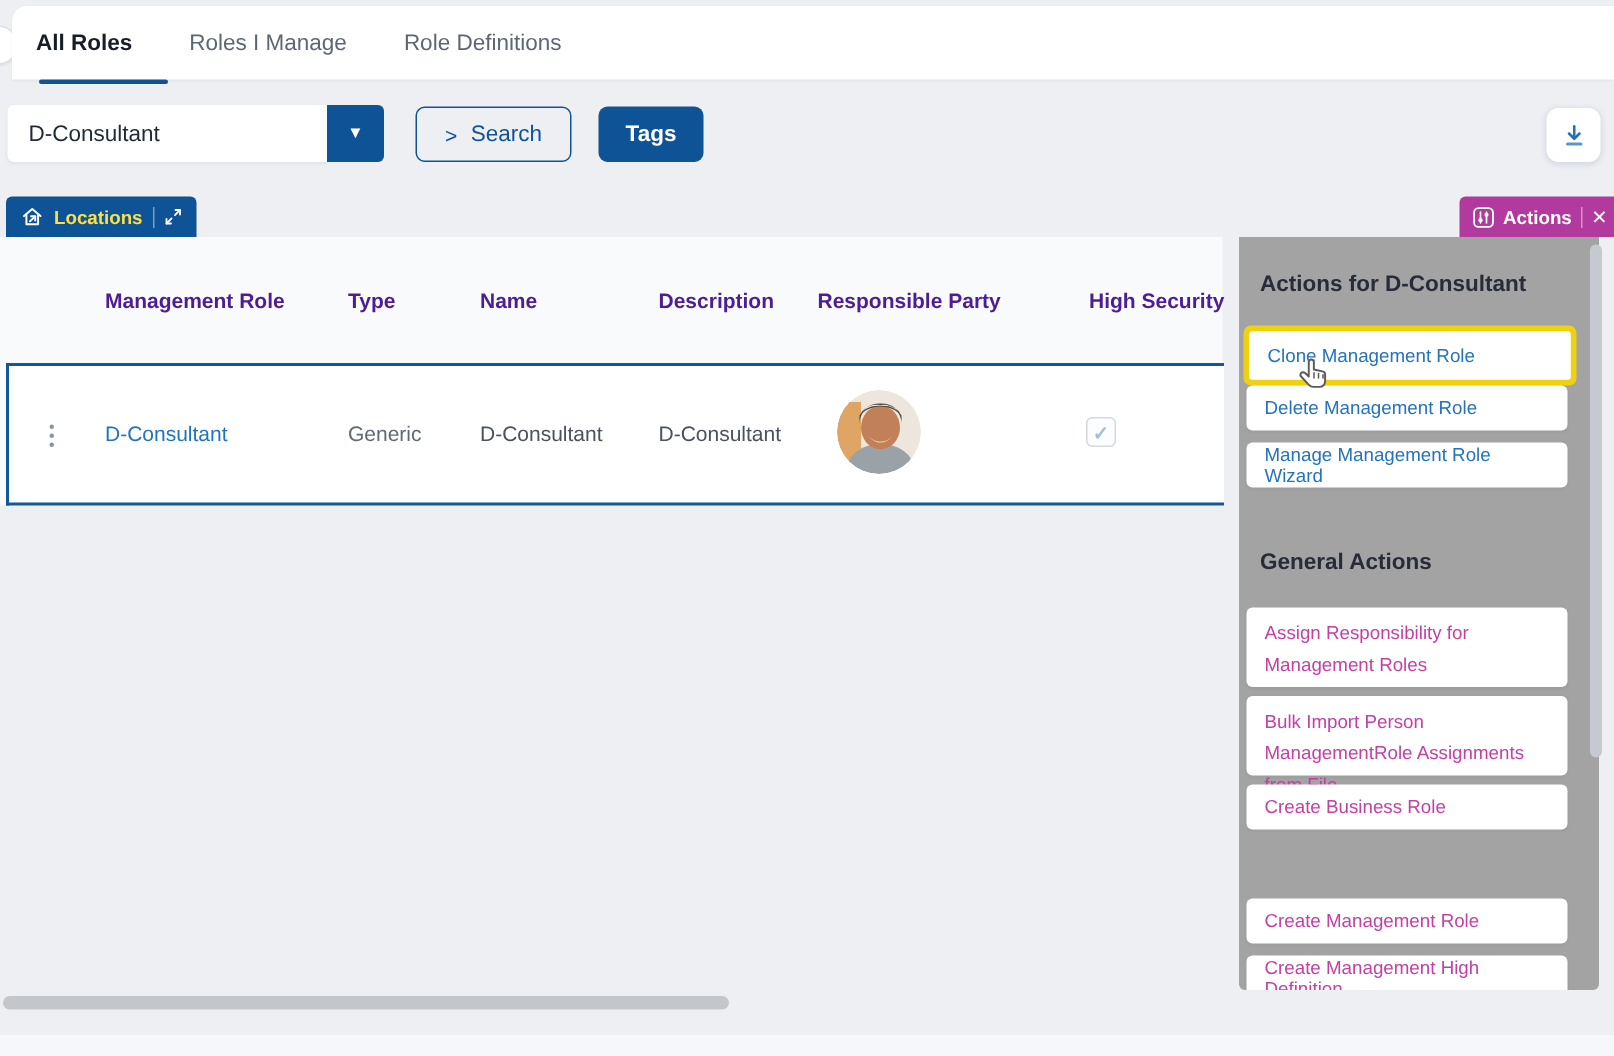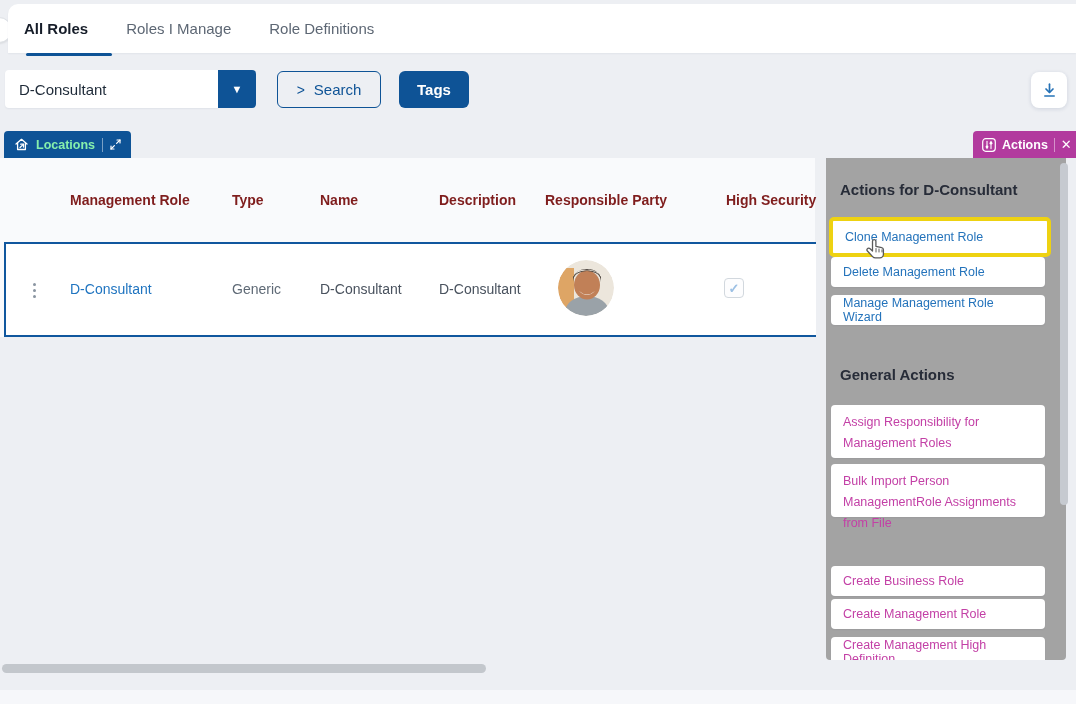--- a/index.html
+++ b/index.html
@@ -38,30 +38,30 @@
   .search-btn .chev { font-size:14px; }
   .tags-btn { left:399px; top:71px; width:70px; height:37px; background:#0e5396;
     border-radius:6px; color:#fff; font-weight:bold; font-size:15px;
     display:flex; align-items:center; justify-content:center; cursor:pointer; }
   .download-btn { left:1031px; top:72px; width:36px; height:36px; background:#fff;
     border-radius:8px; box-shadow:0 1px 4px rgba(20,40,94,.14);
     display:flex; align-items:center; justify-content:center; cursor:pointer; }
 
   
   .locations-btn { left:4px; top:131px; height:27px; background:#0e5396;
-    border-radius:4px 4px 0 0; color:#86efac; display:flex; align-items:center;
+    border-radius:4px 4px 0 0; color:#fde047; display:flex; align-items:center;
     gap:7px; padding:0 10px; font-size:12.5px; font-weight:bold; cursor:pointer; z-index:3; }
   .actions-btn { left:953px; top:131px; width:115px; height:27px; background:#b23a9e;
     border-radius:4px 4px 0 0; color:#fff; display:flex; align-items:center;
     gap:6px; padding:0 9px; font-size:12.5px; font-weight:bold; cursor:pointer; z-index:3;margin-left:20px; }
   .chip-sep { width:1px; height:14px; background:rgba(255,255,255,.45); }
 
   
   .table-area { left:0; top:158px; width:815px; height:179px; background:#f9fafc; }
-  .th { position:absolute; top:34px; font-size:14px; font-weight:bold; color:#7f1d1d; white-space:nowrap; }
+  .th { position:absolute; top:34px; font-size:14px; font-weight:bold; color:#4c1d95; white-space:nowrap; }
   .row-card { left:4px; top:242px; width:812px; height:95px; background:#fff;
     border:2px solid #10579e; border-right:none; z-index:1; }
   .cell { position:absolute; top:37px; font-size:14px; white-space:nowrap; }
   .cell.link { color:#1f74c0; cursor:pointer; }
   .cell.muted { color:#5f6a76; }
   .cell.plain { color:#49525e; }
   .kebab { position:absolute; left:20px; top:33px; width:16px; height:26px;
     display:flex; flex-direction:column; align-items:center; justify-content:center; gap:3px; cursor:pointer; }
   .kebab i { width:3px; height:3px; border-radius:50%; background:#8a95a1; }
   .avatar { position:absolute; left:552px; top:16px; width:56px; height:56px; border-radius:50%; overflow:hidden; }
@@ -214,21 +214,21 @@
   <div class="hl-wrap">
     <div class="action-card">Clone Management Role</div>
   </div>
   <div class="action-card" style="top:99px; height:30px;">Delete Management Role</div>
   <div class="action-card" style="top:137px; height:30px;">Manage Management Role Wizard</div>
 
   <div class="panel-subtitle">General Actions</div>
 
   <div class="action-card pink twoline" style="top:247px; height:53px;">Assign Responsibility for Management Roles</div>
   <div class="action-card pink twoline" style="top:306px; height:53px;">Bulk Import Person ManagementRole Assignments from File</div>
-  <div class="action-card pink" style="top:365px; height:30px;margin-top:43px;">Create Business Role</div>
+  <div class="action-card pink" style="top:365px; height:30px;">Create Business Role</div>
   <div class="action-card pink" style="top:441px; height:30px;">Create Management Role</div>
   <div class="action-card pink" style="top:479px; height:30px;">Create Management High Definition</div>
 </div>
 
 <div class="abs vscroll"></div>
 <div class="abs hscroll"></div>
 <div class="abs footer-strip"></div>
 
 <svg class="abs cursor-overlay" width="22" height="24" viewBox="0 0 22 24">
   <path d="M8.2 1.6 c-1 0-1.7.8-1.7 1.7 V13 l-2.4-2.3 c-.8-.8-2.1-.8-2.8.1-.5.7-.5 1.6.1 2.2 l5.2 5.6 c.7.8 1.8 1.3 2.9 1.3 h4.3 c2 0 3.6-1.6 3.6-3.6 v-4.6 c0-1-.7-1.9-1.7-2.1 l-5.8-1.3 V3.3 c0-.9-.8-1.7-1.7-1.7 z" fill="#fff" stroke="#5a5a5a" stroke-width="1.3" stroke-linejoin="round"></path>

